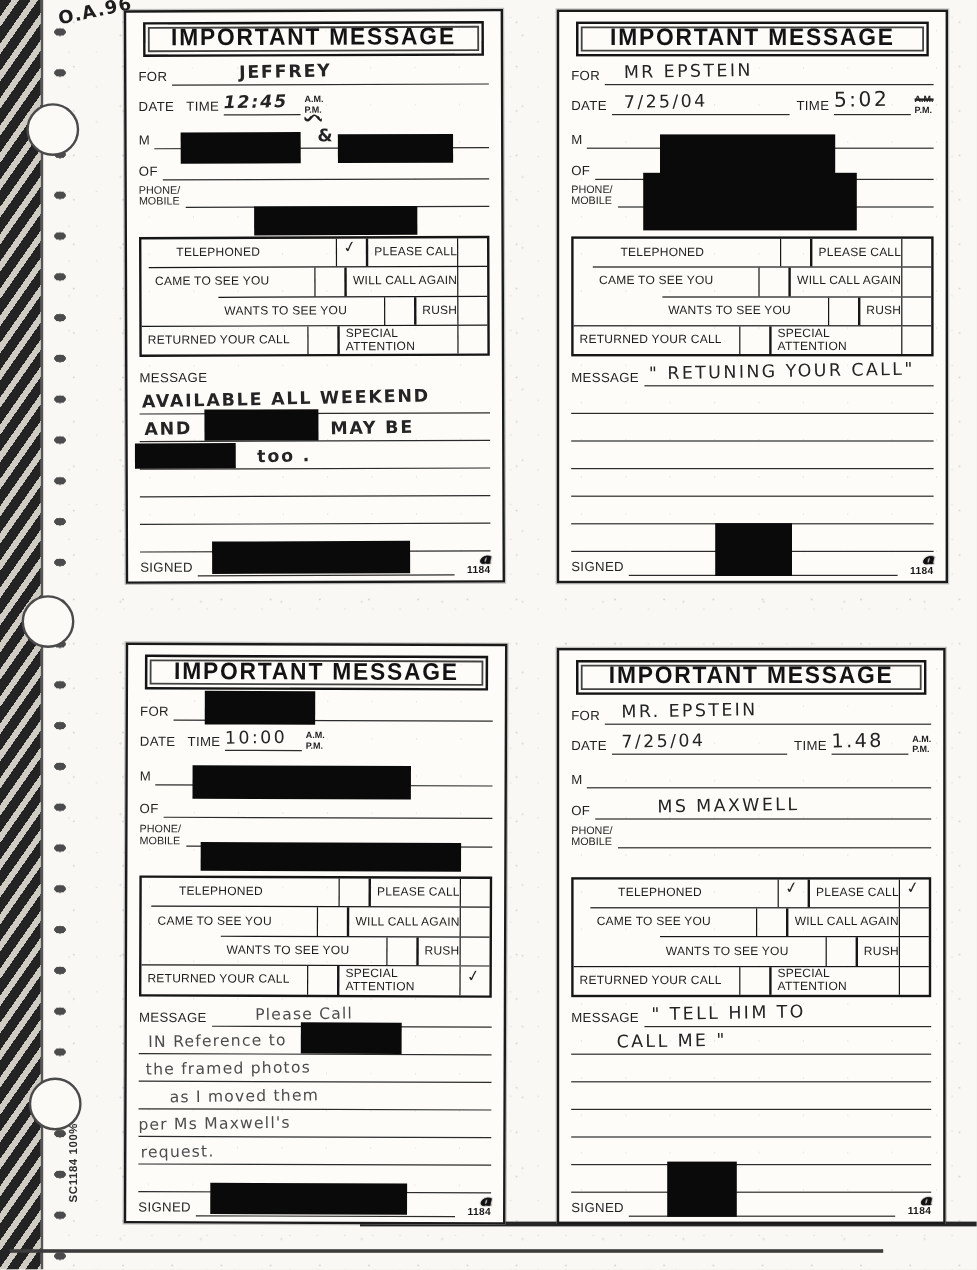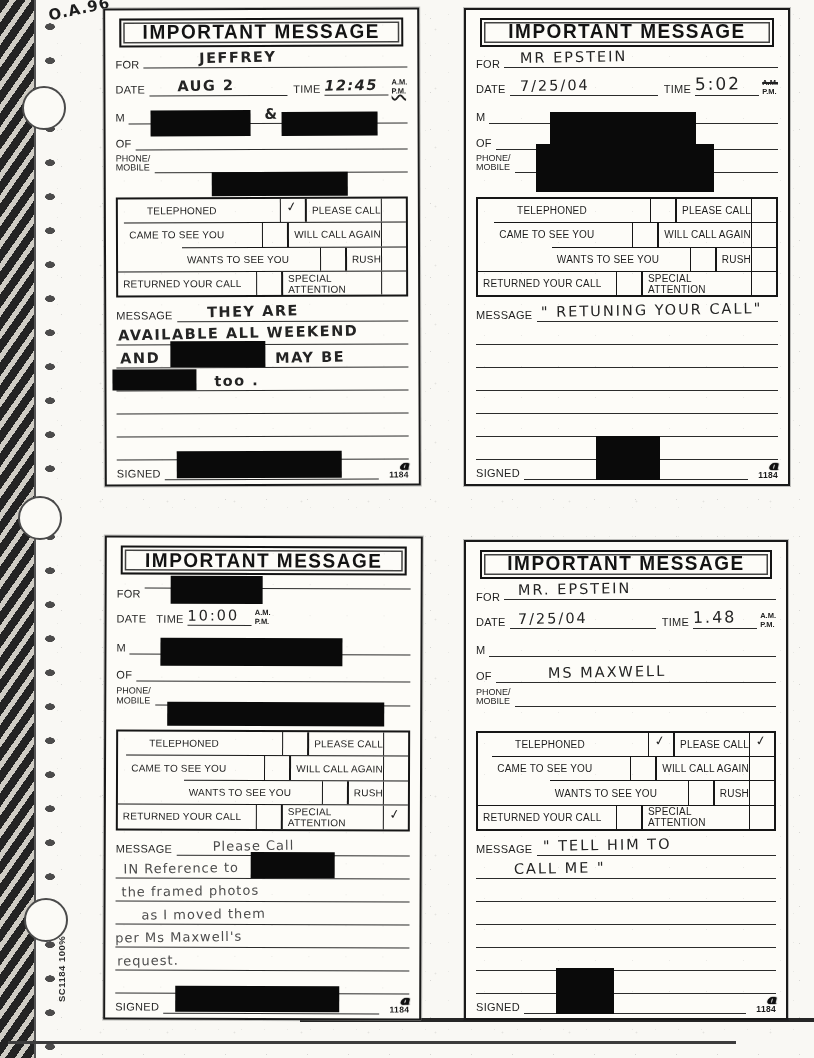--- a/index.html
+++ b/index.html
@@ -36,21 +36,21 @@
     background-size:37px 31px;
     display:flex;flex-direction:column;padding:0 10px;}
   .slip1{left:104px;top:8px;width:316px;height:478px;transform:rotate(-0.2deg);}
   .slip2{left:464px;top:8px;width:326px;height:478px;}
   .slip3{left:104px;top:536px;width:318px;height:484px;transform:rotate(0.2deg);}
   .slip4{left:464px;top:540px;width:324px;height:480px;}
   .title-box{margin:8px 4px 0;height:30px;display:flex;align-items:center;justify-content:center;
     border:2px solid #141414;box-shadow:inset 0 0 0 2px #fdfcf8, inset 0 0 0 3.5px rgba(20,20,20,0.8);}
   .title-text{font-weight:bold;font-size:19px;letter-spacing:1.5px;color:#131313;transform:scaleY(1.05);}
   .fline{display:flex;position:relative;}
-  .f-for{height:30px;align-items:center;}
+  .f-for{height:30px;}
   .f-date{height:30px;}
   .f-m{height:34px;}
   .f-of{height:32px;}
   .f-phone{height:28px;}
   .lbl{font-size:11px;color:#1f1f1f;letter-spacing:0.3px;align-self:flex-end;padding:0 4px 1px 0;white-space:nowrap;}
   .lbl2{display:flex;flex-direction:column;font-size:9px;line-height:9.5px;color:#1f1f1f;align-self:flex-end;padding:0 4px 0 0;}
   .rule{flex:1;border-bottom:1.6px solid #2b2b2b;display:flex;align-items:flex-end;position:relative;}
   .trule{flex:none;width:64px;text-align:center;}
   .drule{flex:1.25;}
   .ampm{display:flex;flex-direction:column;font-size:7.5px;line-height:9px;font-weight:600;color:#222;
@@ -100,23 +100,20 @@
       <span class="title-text">IMPORTANT MESSAGE</span>
     </div>
     <div class="fline f-for">
       <span class="lbl">FOR</span>
       <span class="rule">
         <span class="hand hp" style="margin-left:56px;">JEFFREY</span>
       </span>
     </div>
     <div class="fline f-date">
       <span class="lbl">DATE</span>
-      <span class="rule drule">
-        <span class="hand hp" style="margin-left:28px;">AUG 2</span>
-      </span>
       <span class="lbl" style="margin-left:6px;">TIME</span>
       <span class="rule trule">
         <span class="hand hp" style="font-style:italic;">12:45</span>
       </span>
       <span class="ampm">
         <span>A.M.</span>
         <span class="pm-scribble">P.M.</span>
       </span>
     </div>
     <div class="fline f-m">
@@ -174,23 +171,20 @@
           </span>
         <span class="cb-label rt">SPECIAL ATTENTION</span>
         <span class="cb-box">
             <span class="hand check"></span>
           </span>
       </div>
     </div>
     <div class="msg-area">
       <div class="mline">
         <span class="lbl">MESSAGE</span>
-        <span class="mrule">
-            <span class="hand hp" style="margin-left:30px;">THEY ARE</span>
-          </span>
       </div>
       <div class="mline">
         <span class="mrule">
             <span class="hand hp" style="margin-left:2px;">AVAILABLE ALL WEEKEND</span>
           </span>
       </div>
       <div class="mline">
         <span class="mrule">
           <span class="hand hp" style="margin-left:4px;">AND</span>
           <span class="redact-inline" style="width:95px;height:26px;margin:0 10px;"></span>

